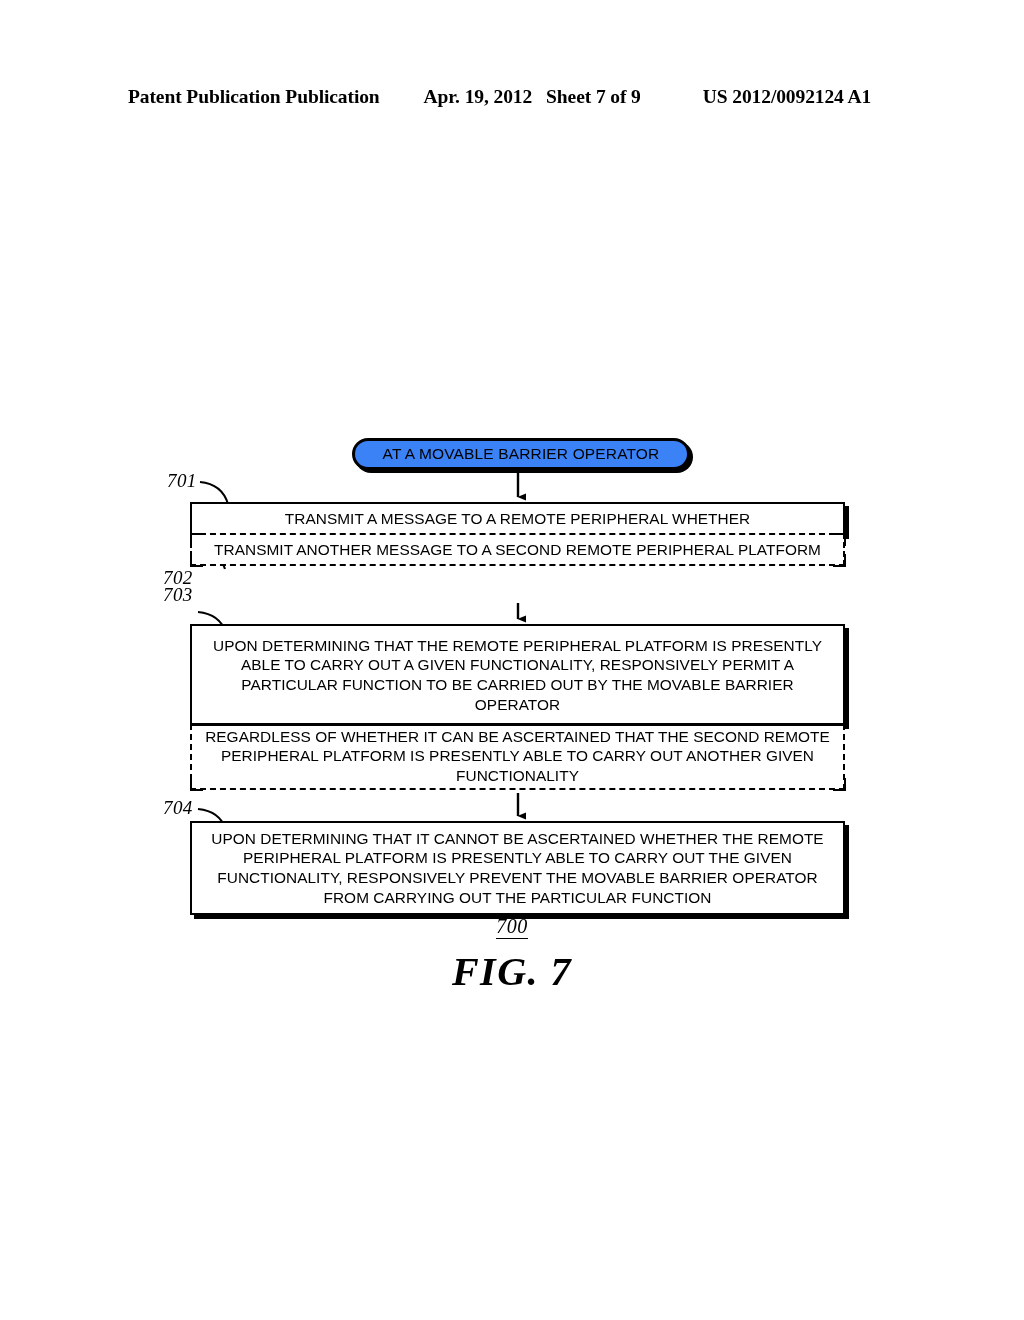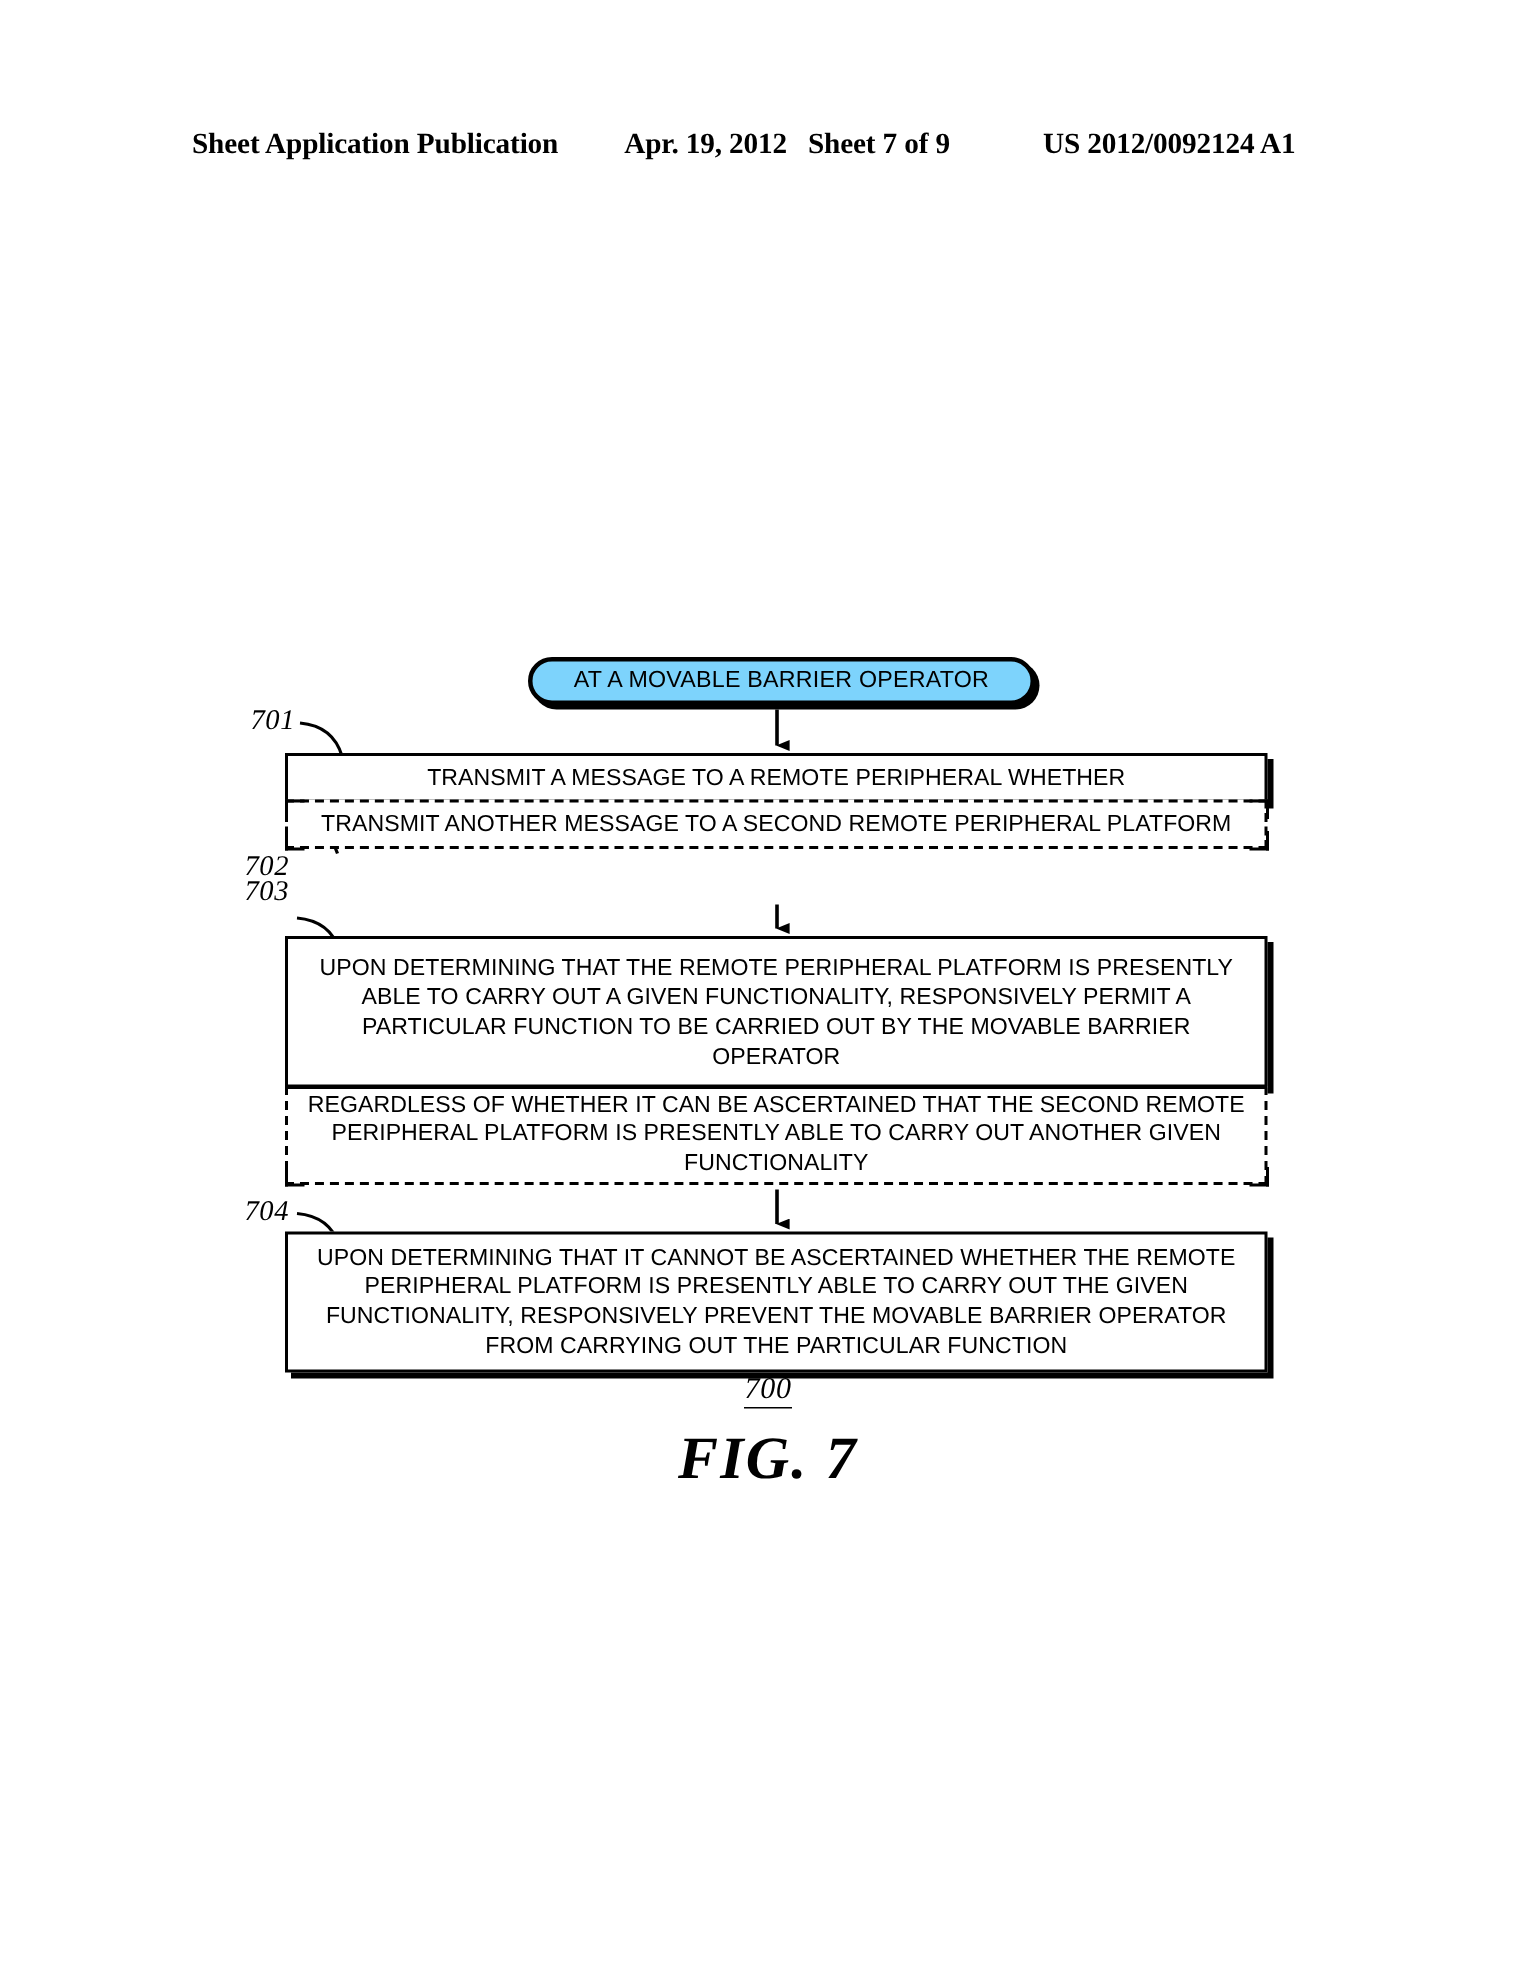--- a/index.html
+++ b/index.html
@@ -53,21 +53,21 @@
     top: 438px;
     width: 338px;
     height: 32px;
     border: 3px solid #000;
     border-radius: 18px;
     box-sizing: border-box;
     display: flex;
     align-items: center;
     justify-content: center;
     box-shadow: 3px 3px 0 0 #000;
-    background: #7dd3fc;
+    background: #3b82f6;
   }
   .node-start .node-text {
     font-size: 15.5px;
     letter-spacing: 0.15px;
     white-space: nowrap;
   }
 
   
   .node-box {
     position: absolute;
@@ -174,21 +174,21 @@
     top: 0;
     width: 1024px;
     height: 1320px;
     pointer-events: none;
   }
 </style>
 </head>
 <body>
 
 <div id="page-header">
-  <span class="hdr-pub">Sheet Application Publication</span>
+  <span class="hdr-pub">Patent Publication Publication</span>
   <span class="hdr-date">Apr. 19, 2012</span>
   <span class="hdr-sheet">Sheet 7 of 9</span>
   <span class="hdr-num">US 2012/0092124 A1</span>
 </div>
 
 <div id="flowchart">
 
   <svg class="connectors" viewBox="0 0 1024 1320">
     <defs>
       <marker id="arrowhead" markerWidth="8" markerHeight="9" refX="3.6" refY="8.4" orient="auto" markerUnits="userSpaceOnUse">

